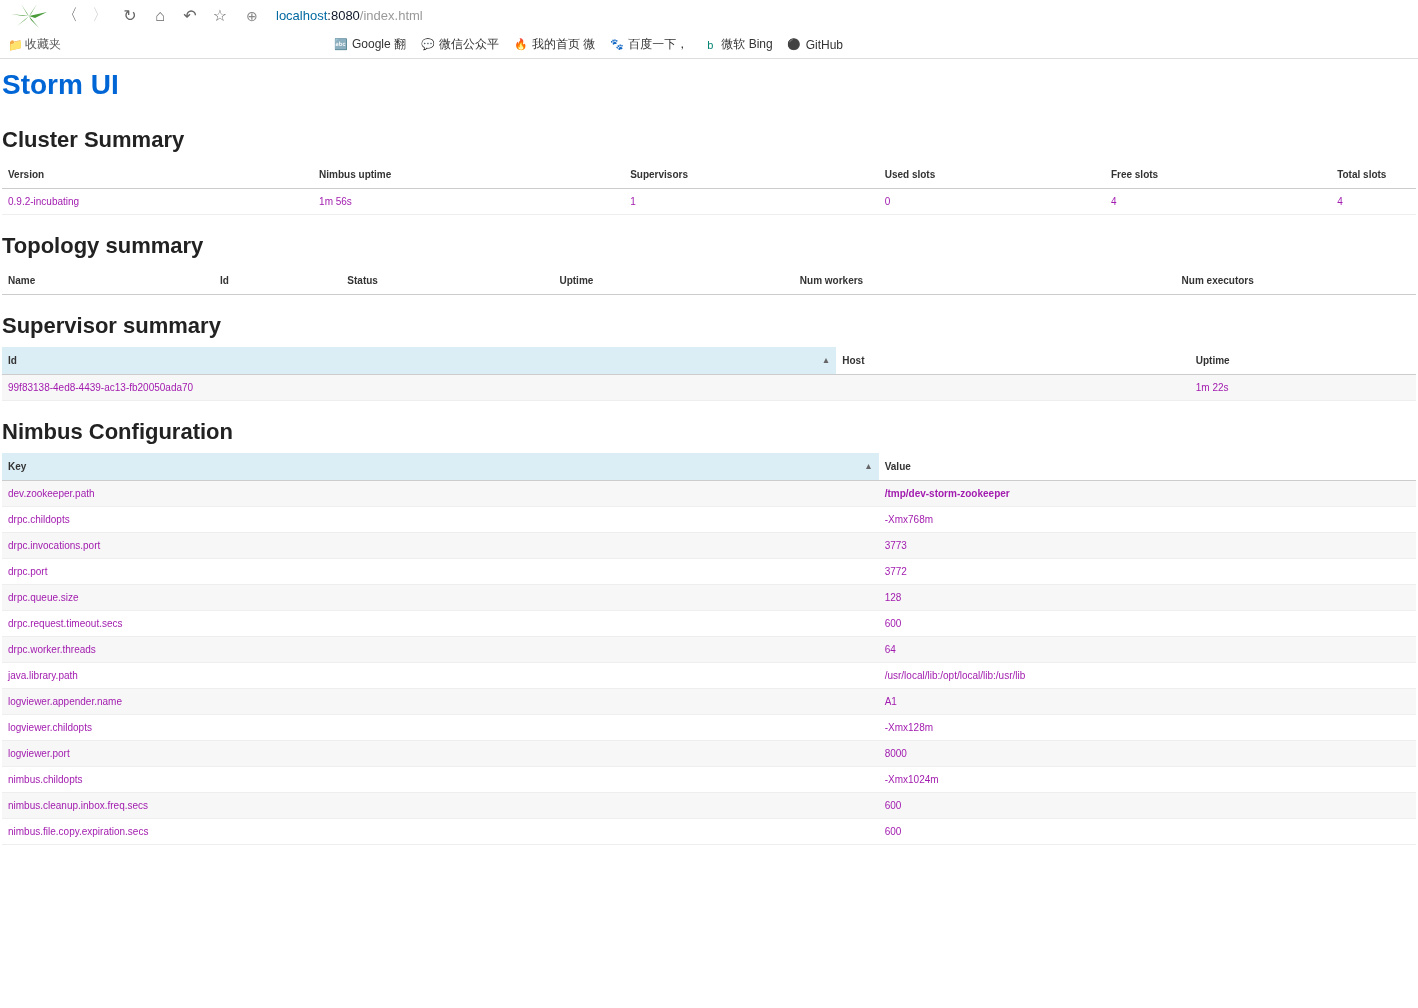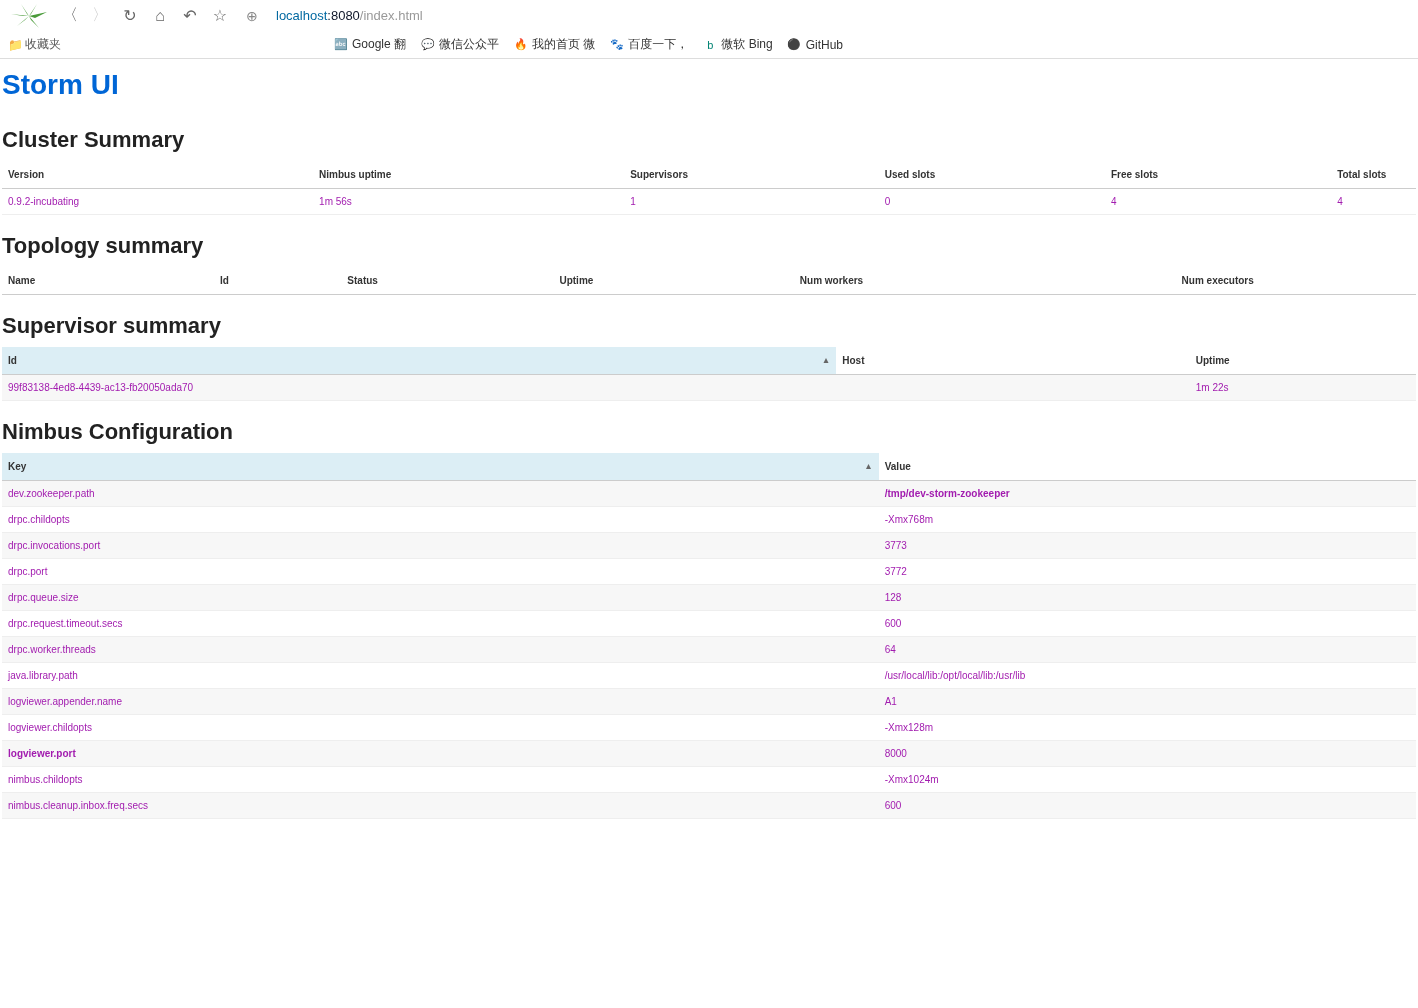--- a/index.html
+++ b/index.html
@@ -189,26 +189,30 @@
         </tr>
         <tr>
           <td style="background: rgb(247, 247, 247); margin-left: 12px;">logviewer.appender.name</td>
           <td style="background: rgb(247, 247, 247);">A1</td>
         </tr>
         <tr>
           <td>logviewer.childopts</td>
           <td>-Xmx128m</td>
         </tr>
         <tr>
-          <td style="background: rgb(247, 247, 247); font-weight: bold;">logviewer.port</td>
+          <td style="background: rgb(247, 247, 247);">logviewer.port</td>
           <td style="background: rgb(247, 247, 247);">8000</td>
         </tr>
         <tr>
           <td>nimbus.childopts</td>
           <td>-Xmx1024m</td>
         </tr>
         <tr>
           <td style="background: rgb(247, 247, 247);">nimbus.cleanup.inbox.freq.secs</td>
           <td style="background: rgb(247, 247, 247);">600</td>
         </tr>
+        <tr>
+          <td>nimbus.file.copy.expiration.secs</td>
+          <td>600</td>
+        </tr>
       </tbody>
   </table>
 </div>
 
 </body></html>

